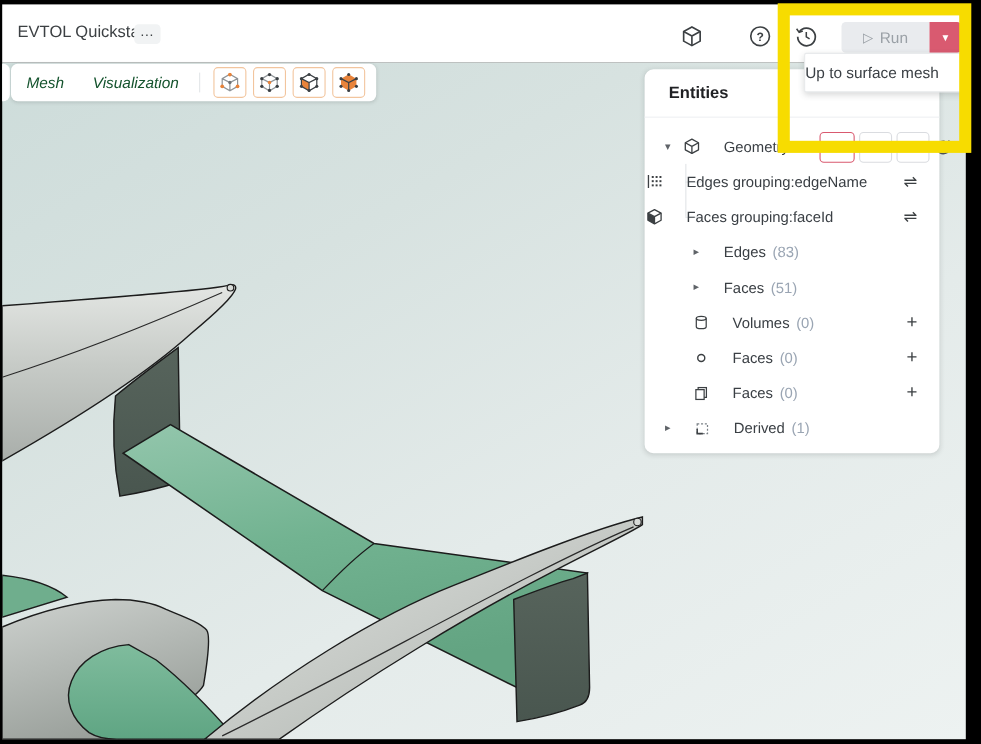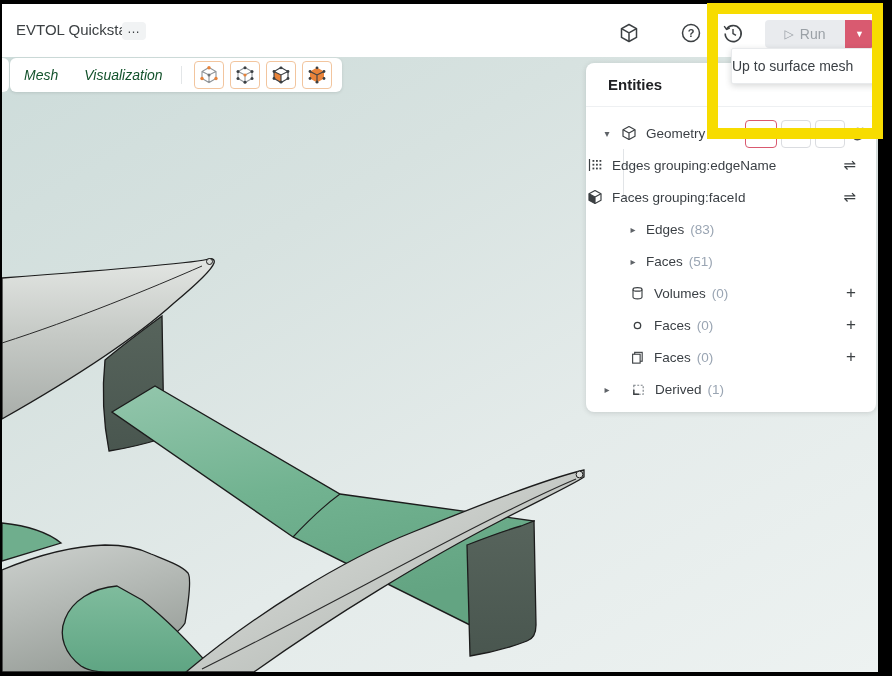--- a/index.html
+++ b/index.html
@@ -31,29 +31,29 @@
   #left-sliver{position:absolute;left:0px;top:1px;width:7px;height:34px;background:#fff;border-radius:0 6px 6px 0;}
   
   #viewbar{position:absolute;left:8px;top:1px;height:34px;background:#fff;border-radius:6px;
     box-shadow:0 1px 3px rgba(60,64,67,.15);display:flex;align-items:center;padding:0 10px 0 14px;}
   .vtab{font-size:14px;color:#14532d;margin-right:26px;cursor:pointer;font-style:italic;}
   #viewbar .vsep{width:1px;height:18px;background:#e3e6e8;margin:0 12px 0 -8px;}
   .mode-btn{width:28px;height:26px;border:1px solid #f2c59e;border-radius:4px;background:#fff;
     margin-right:6px;display:flex;align-items:center;justify-content:center;cursor:pointer;}
   .mode-btn:last-child{margin-right:0;}
   
-  #entities{position:absolute;left:586px;top:63px;width:290px;height:349px;background:#fff;
+  #entities{position:absolute;left:586px;top:63px;width:268px;height:349px;background:#fff;
     border-radius:8px;box-shadow:0 1px 5px rgba(60,64,67,.18);z-index:3;}
   #entities-header{position:absolute;left:22px;top:13px;font-size:15px;font-weight:700;color:#202124;}
   #entities-divider{position:absolute;left:0;top:43px;width:100%;height:1px;background:#eef0f2;}
   #rows{position:absolute;left:0;top:54px;width:100%;}
   .row{height:32px;display:flex;align-items:center;position:relative;font-size:13.5px;color:#3a3f44;}
   .row .caret{width:10px;text-align:center;color:#5f6368;font-size:10px;flex:none;}
   .row .ticon{flex:none;display:flex;align-items:center;justify-content:center;width:18px;height:18px;}
-  .row .lbl{margin-left:8px;white-space:nowrap;}
+  .row .lbl{margin-left:20px;white-space:nowrap;}
   .row .count{color:#9aa5b3;margin-left:6px;}
   .row .rgt{position:absolute;right:20px;color:#3c4043;}
   .plus{font-size:17px;color:#5f6368;font-weight:400;}
   .swap{font-size:15px;}
   .ind-root{padding-left:16px;}
   .ind-sect{padding-left:42px;}
   .ind-child{}
   .connector-v{position:absolute;left:37px;top:86px;width:1px;height:48px;background:#e1e4e7;}
   .stub{position:absolute;left:37px;width:15px;height:1px;background:#e1e4e7;}
   #geo-actions{position:absolute;left:159px;top:57px;display:flex;gap:4px;align-items:center;}

